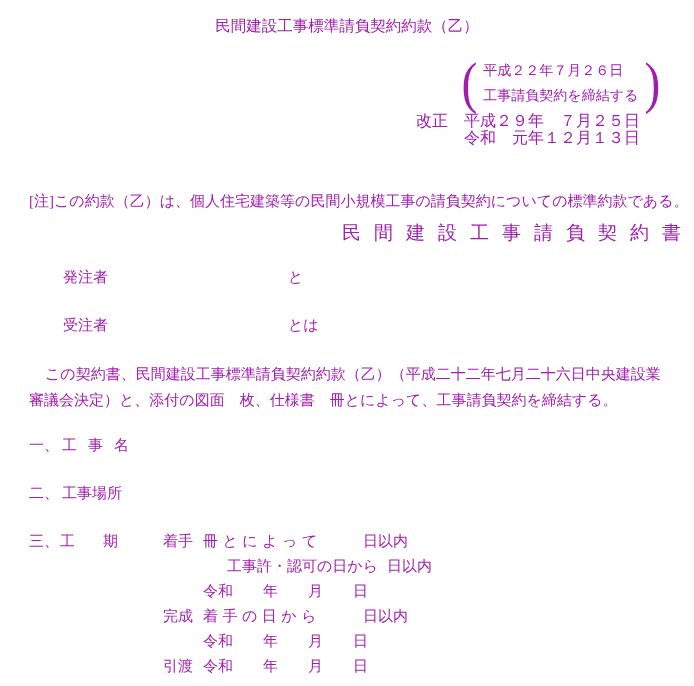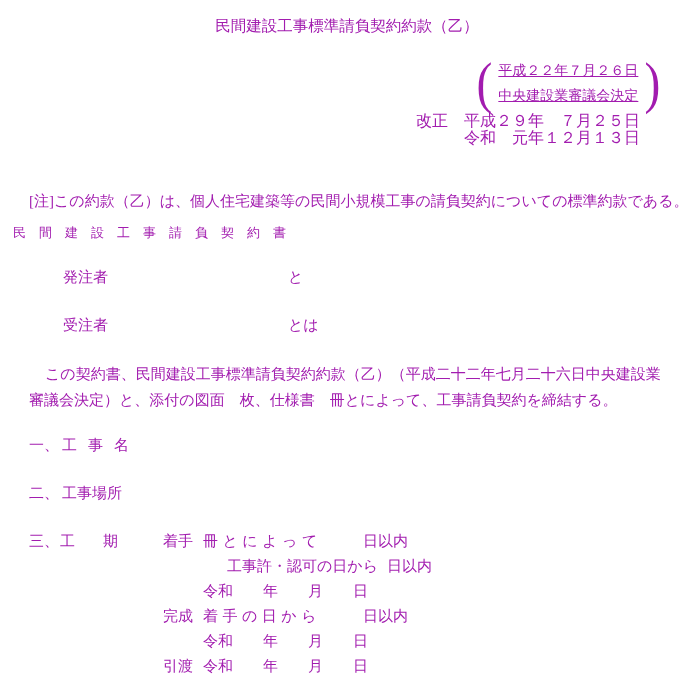--- a/index.html
+++ b/index.html
@@ -29,35 +29,34 @@
   .paren {
     font-size: 56px; line-height: 50px;
     font-family: "Liberation Serif", serif;
     font-weight: 300;
     transform: scaleX(0.85);
   }
   .decision-lines { margin: 0 5px; }
   .decision-lines div {
     font-size: 14px; line-height: 25px;
     text-align: left;
-    text-decoration: underline;
   }
 
   .revisions {
     top: 112px; right: 54px;
     text-align: right;
     font-size: 16px; line-height: 17px;
   }
 
   .note-line { top: 192px; left: 29px; font-size: 15px; }
 
   .contract-heading {
     top: 224px; left: 0; right: 0;
-    text-align: left;
-    font-size: 13px;
+    text-align: right;
+    font-size: 19px;
     letter-spacing: 13px;
     text-indent: 13px;
   }
 
   .party-row { left: 0; width: 100%; height: 18px; }
   .party-row .p-label { position: absolute; left: 63px; }
   .party-row .p-particle { position: absolute; left: 288px; }
   .party-row-1 { top: 268px; }
   .party-row-2 { top: 316px; }
 
@@ -93,21 +92,21 @@
 <body>
 
 <div class="page">
 
   <div class="abs doc-title">民間建設工事標準請負契約約款（乙）</div>
 
   <div class="abs decision-box">
     <span class="paren">(</span>
     <div class="decision-lines">
       <div>平成２２年７月２６日</div>
-      <div>中央建設業審議会決定</div>
+      <div>工事請負契約を締結する</div>
     </div>
     <span class="paren">)</span>
   </div>
 
   <div class="abs revisions">
     <div>改正　平成２９年　７月２５日</div>
     <div>令和　元年１２月１３日</div>
   </div>
 
   <div class="abs note-line">[注]この約款（乙）は、個人住宅建築等の民間小規模工事の請負契約についての標準約款である。</div>

